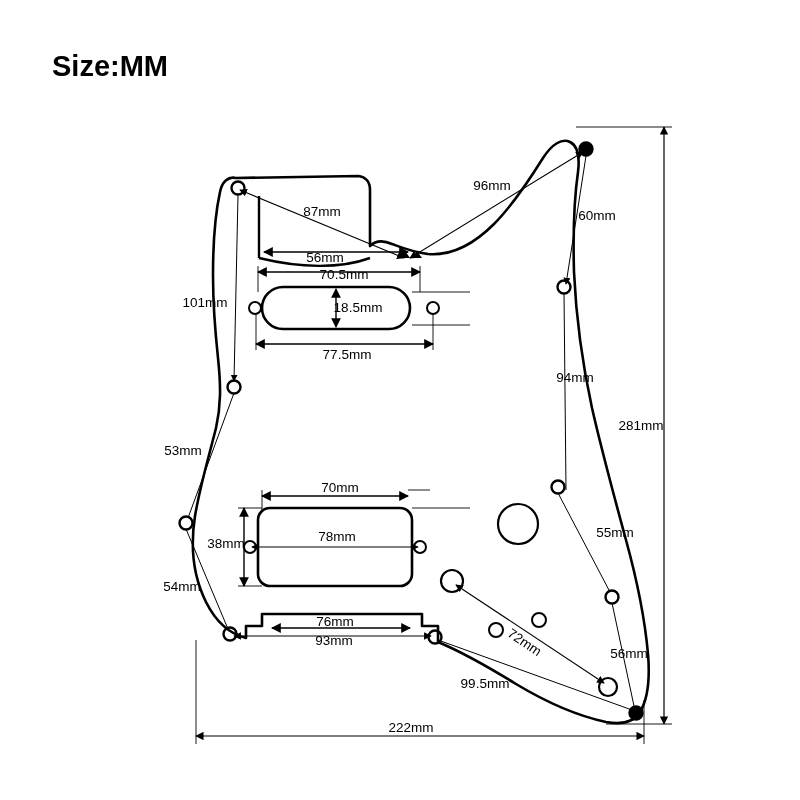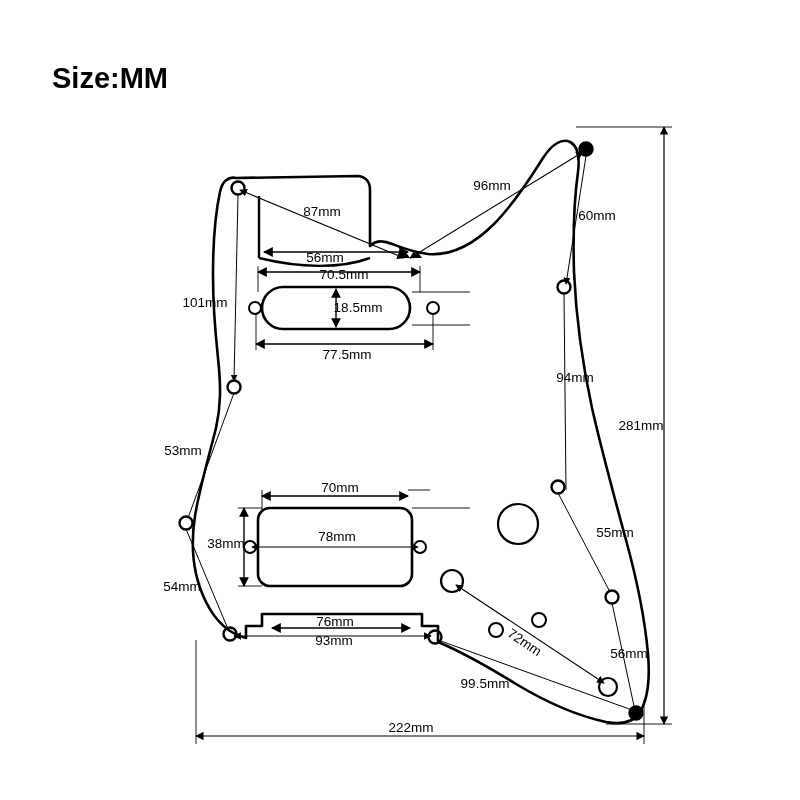--- a/index.html
+++ b/index.html
@@ -17,21 +17,21 @@
   }
   #drawing-root {
     position: absolute;
     left: 0; top: 0;
     width: 800px;
     height: 800px;
   }
   .size-title {
     position: absolute;
     left: 52px;
-    top: 64px;
+    top: 52px;
     font-size: 29px;
     font-weight: bold;
     color: #000;
     letter-spacing: 0px;
     line-height: 1;
     white-space: nowrap;
   }
   svg.canvas {
     position: absolute;
     left: 0; top: 0;

